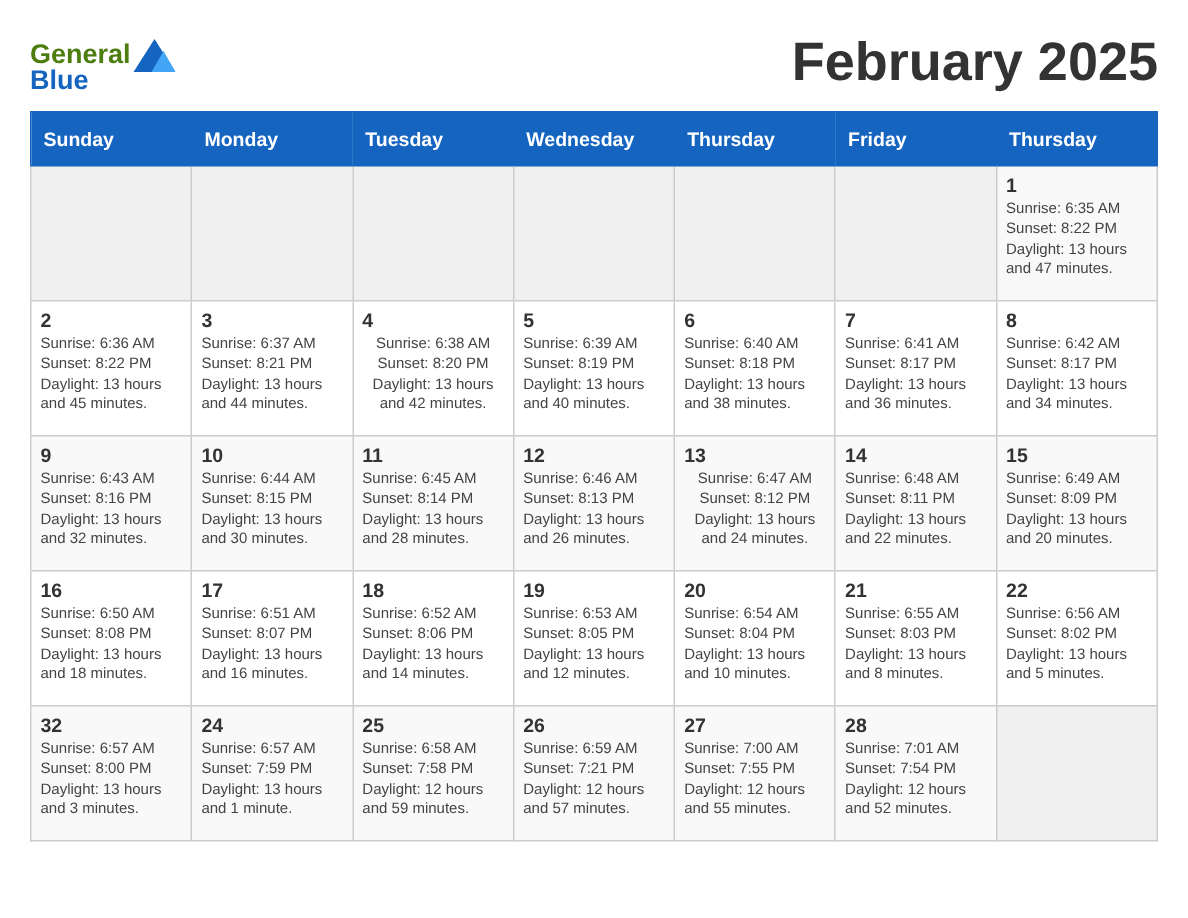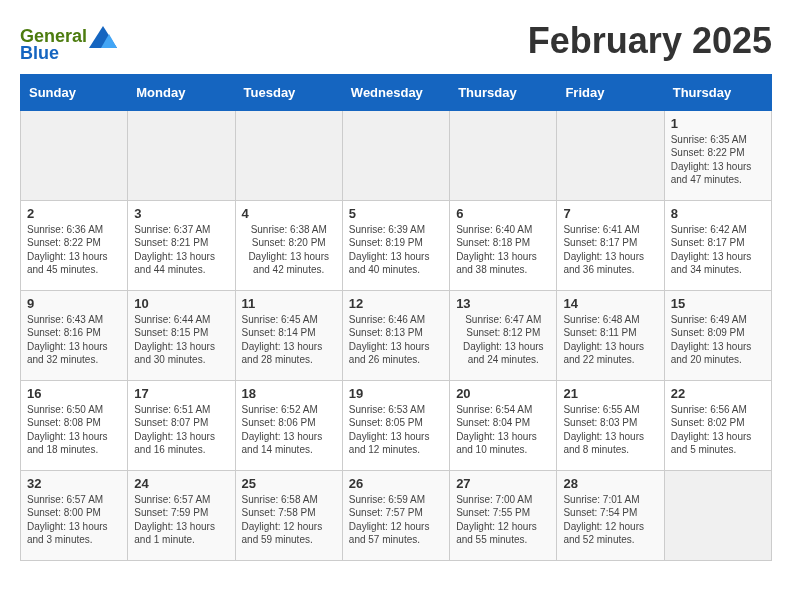--- a/index.html
+++ b/index.html
@@ -309,21 +309,21 @@
         <td>
           <span class="day-number">25</span>
           <div class="day-info" style="white-space: pre-line;">Sunrise: 6:58 AM
 Sunset: 7:58 PM
 Daylight: 12 hours
 and 59 minutes.</div>
         </td>
         <td>
           <span class="day-number">26</span>
           <div class="day-info" style="white-space: pre-line;">Sunrise: 6:59 AM
-Sunset: 7:57 PM
+Sunset: 7:21 PM
 Daylight: 12 hours
 and 57 minutes.</div>
         </td>
         <td>
           <span class="day-number">27</span>
           <div class="day-info" style="white-space: pre-line;">Sunrise: 7:00 AM
 Sunset: 7:55 PM
 Daylight: 12 hours
 and 55 minutes.</div>
         </td>

